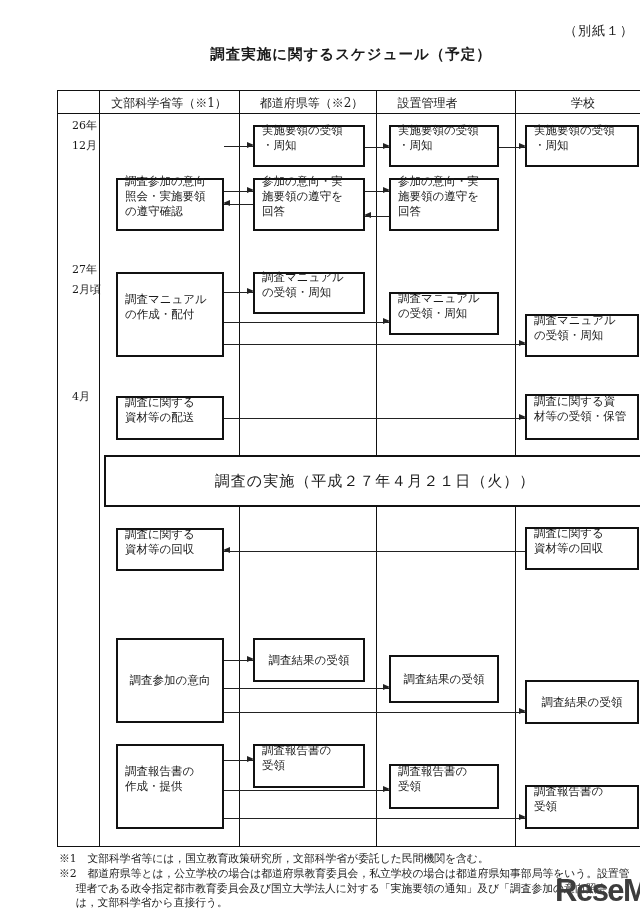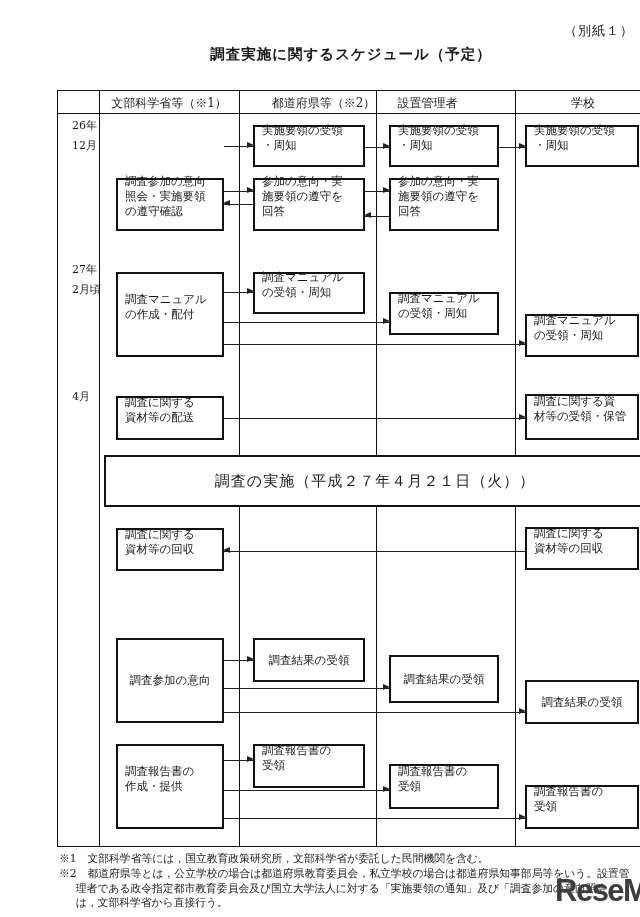--- a/index.html
+++ b/index.html
@@ -51,21 +51,21 @@
   <div class="title">調査実施に関するスケジュール（予定）</div>
 
   <div class="frame"></div>
   <div class="vline" style="left:68px;"></div>
   <div class="vline" style="left:208px;"></div>
   <div class="vline" style="left:345px;"></div>
   <div class="vline" style="left:484px;"></div>
   <div class="hline" style="top:113px;"></div>
 
   <div class="colhead" style="left:68px;width:140px;">文部科学省等（※1）</div>
-  <div class="colhead" style="left:224px;width:137px;">都道府県等（※2）</div>
+  <div class="colhead" style="left:212px;width:137px;">都道府県等（※2）</div>
   <div class="colhead" style="left:327px;width:139px;">設置管理者</div>
   <div class="colhead" style="left:484px;width:136px;text-align:center;">学校</div>
 
   <div class="timelabel" style="top:116px;">26年
 12月</div>
   <div class="timelabel" style="top:260px;">27年
 2月頃</div>
   <div class="timelabel" style="top:387px;">4月</div>
 
   <div class="box" style="left:222px;top:125px;width:112px;height:42px;">実施要領の受領

